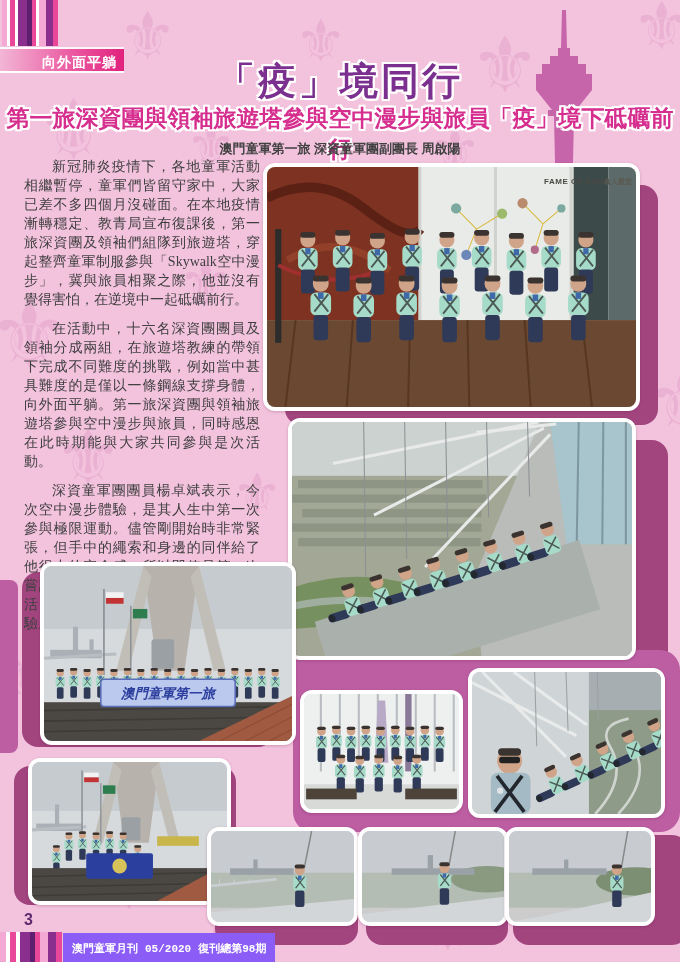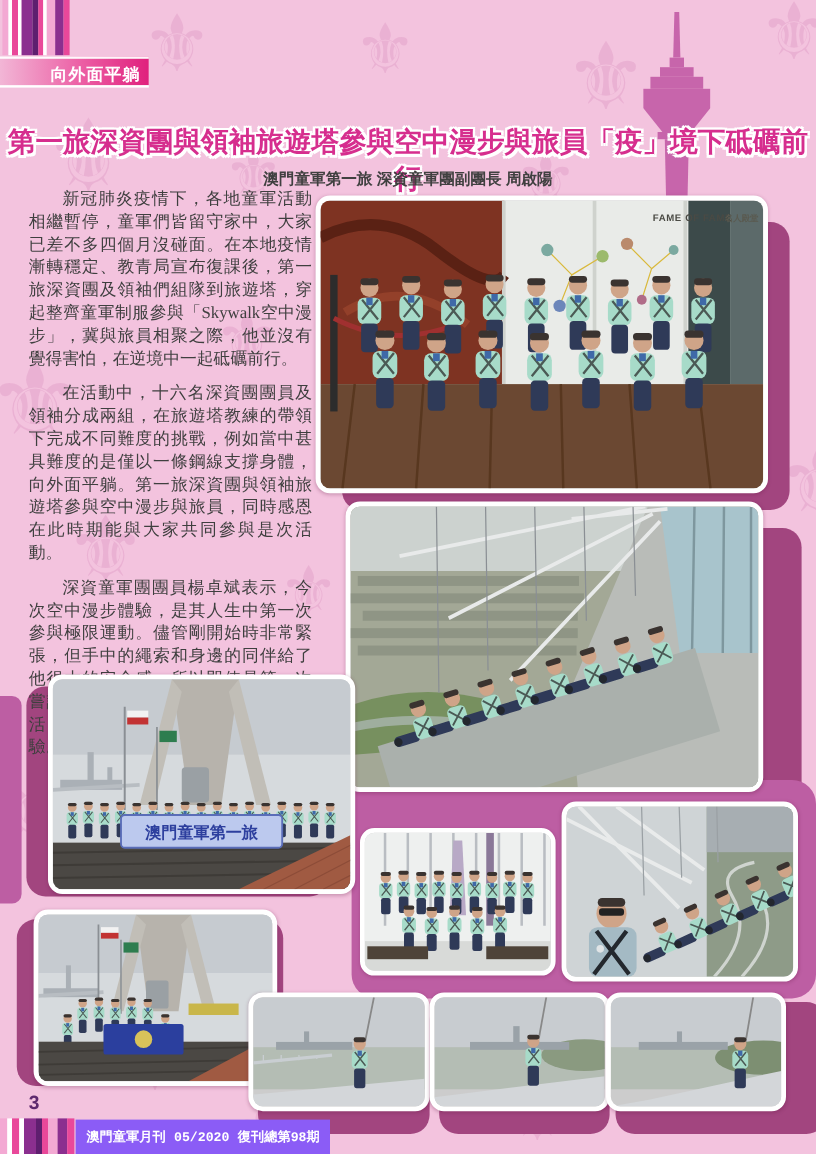--- a/index.html
+++ b/index.html
@@ -127,20 +127,21 @@
       <div style="width:3px;background:#fff"></div>
     <div style="width:9px;background:#8b2f8f"></div>
       <div style="width:5px;background:#5f1f6f"></div>
     <div style="width:4px;background:#e9489a"></div>
       <div style="width:3px;background:#fff"></div>
     <div style="width:7px;background:#f3a9d3"></div>
       <div style="width:7px;background:#8b2f8f"></div>
     <div style="width:5px;background:#e9489a"></div>
   </div>
   <div class="ribbon">向外面平躺</div>
+  <div class="title">「疫」境同行</div>
   <div class="subtitle">第一旅深資團與領袖旅遊塔參與空中漫步與旅員「疫」境下砥礪前行</div>
   <div class="byline">澳門童軍第一旅 深資童軍團副團長 周啟陽</div>
 
   <div class="article">
     <p>新冠肺炎疫情下，各地童軍活動相繼暫停，童軍們皆留守家中，大家已差不多四個月沒碰面。在本地疫情漸轉穩定、教青局宣布復課後，第一旅深資團及領袖們組隊到旅遊塔，穿起整齊童軍制服參與「Skywalk空中漫步」，冀與旅員相聚之際，他並沒有覺得害怕，在逆境中一起砥礪前行。</p>
     <p>在活動中，十六名深資團團員及領袖分成兩組，在旅遊塔教練的帶領下完成不同難度的挑戰，例如當中甚具難度的是僅以一條鋼線支撐身體，向外面平躺。第一旅深資團與領袖旅遊塔參與空中漫步與旅員，同時感恩在此時期能與大家共同參與是次活動。</p>
     <p>深資童軍團團員楊卓斌表示，今次空中漫步體驗，是其人生中第一次參與極限運動。儘管剛開始時非常緊張，但手中的繩索和身邊的同伴給了他很大的安全感，所以即使是第一次嘗試，他並沒有覺得害怕，認為今次活動十分難忘，期待有第二次的體驗。</p>
   </div>
 
   <div class="ph" style="left:263px;top:163px;width:369px;height:240px;">
@@ -225,21 +226,21 @@
         <use href="#sym-sit" transform="translate(58,0) scale(1.7)"></use>
         <use href="#sym-sit" transform="translate(87,0) scale(1.7)"></use>
         <use href="#sym-sit" transform="translate(116,0) scale(1.7)"></use>
         <use href="#sym-sit" transform="translate(145,0) scale(1.7)"></use>
         <use href="#sym-sit" transform="translate(174,0) scale(1.7)"></use>
         <use href="#sym-sit" transform="translate(203,0) scale(1.7)"></use>
       </g>
     </svg>
   </div>
 
-  <div class="ph" style="left:40px;top:562px;width:248px;height:175px;">
+  <div class="ph" style="left:40px;top:562px;width:248px;height:175px;font-style:italic;">
     <svg viewBox="0 0 240 167" preserveAspectRatio="none">
       <rect x="0" y="0" width="240" height="130" fill="#d6dadd"></rect>
       <rect x="0" y="0" width="240" height="60" fill="#c6cbd0"></rect>
       <g fill="#aab0b6">
         <rect x="6" y="80" width="50" height="8"></rect>
           <rect x="28" y="58" width="5" height="26"></rect>
         <rect x="44" y="70" width="4" height="14"></rect>
       </g>
       <path d="M0,88 L70,84" stroke="#b8bdc2" stroke-width="3"></path>
       <polygon points="96,0 150,0 136,100 110,100" fill="#b7b3ac"></polygon>

